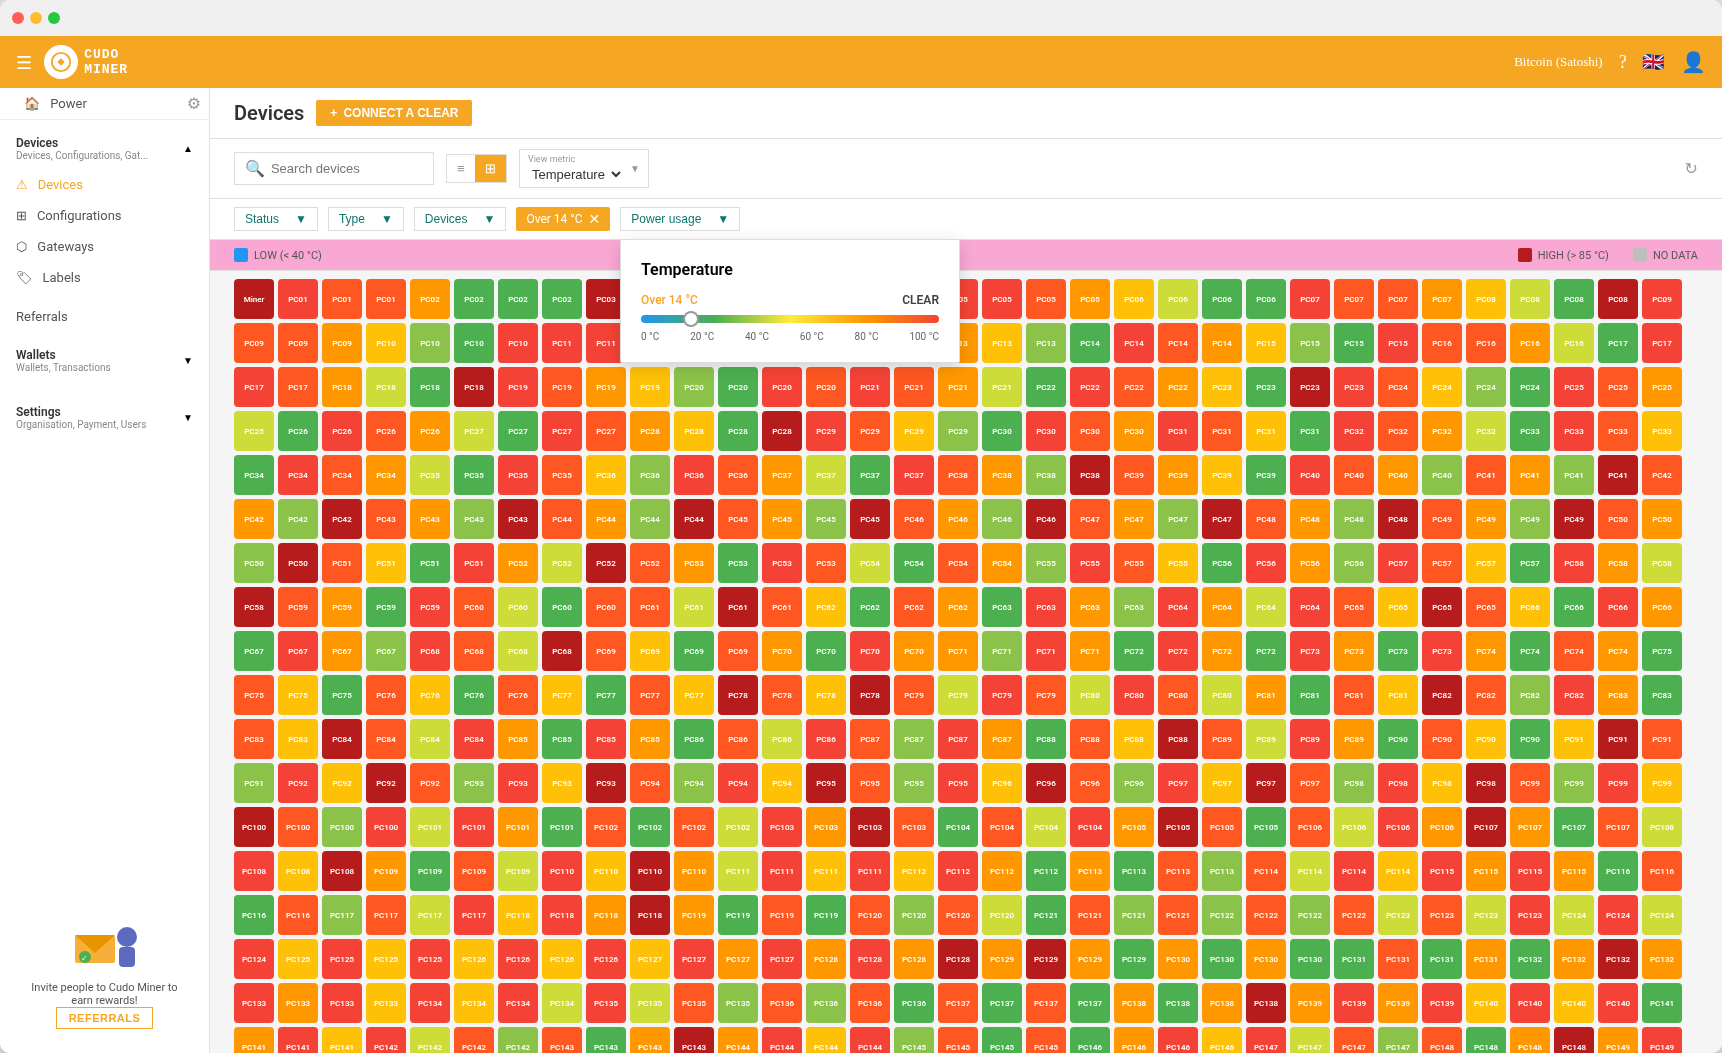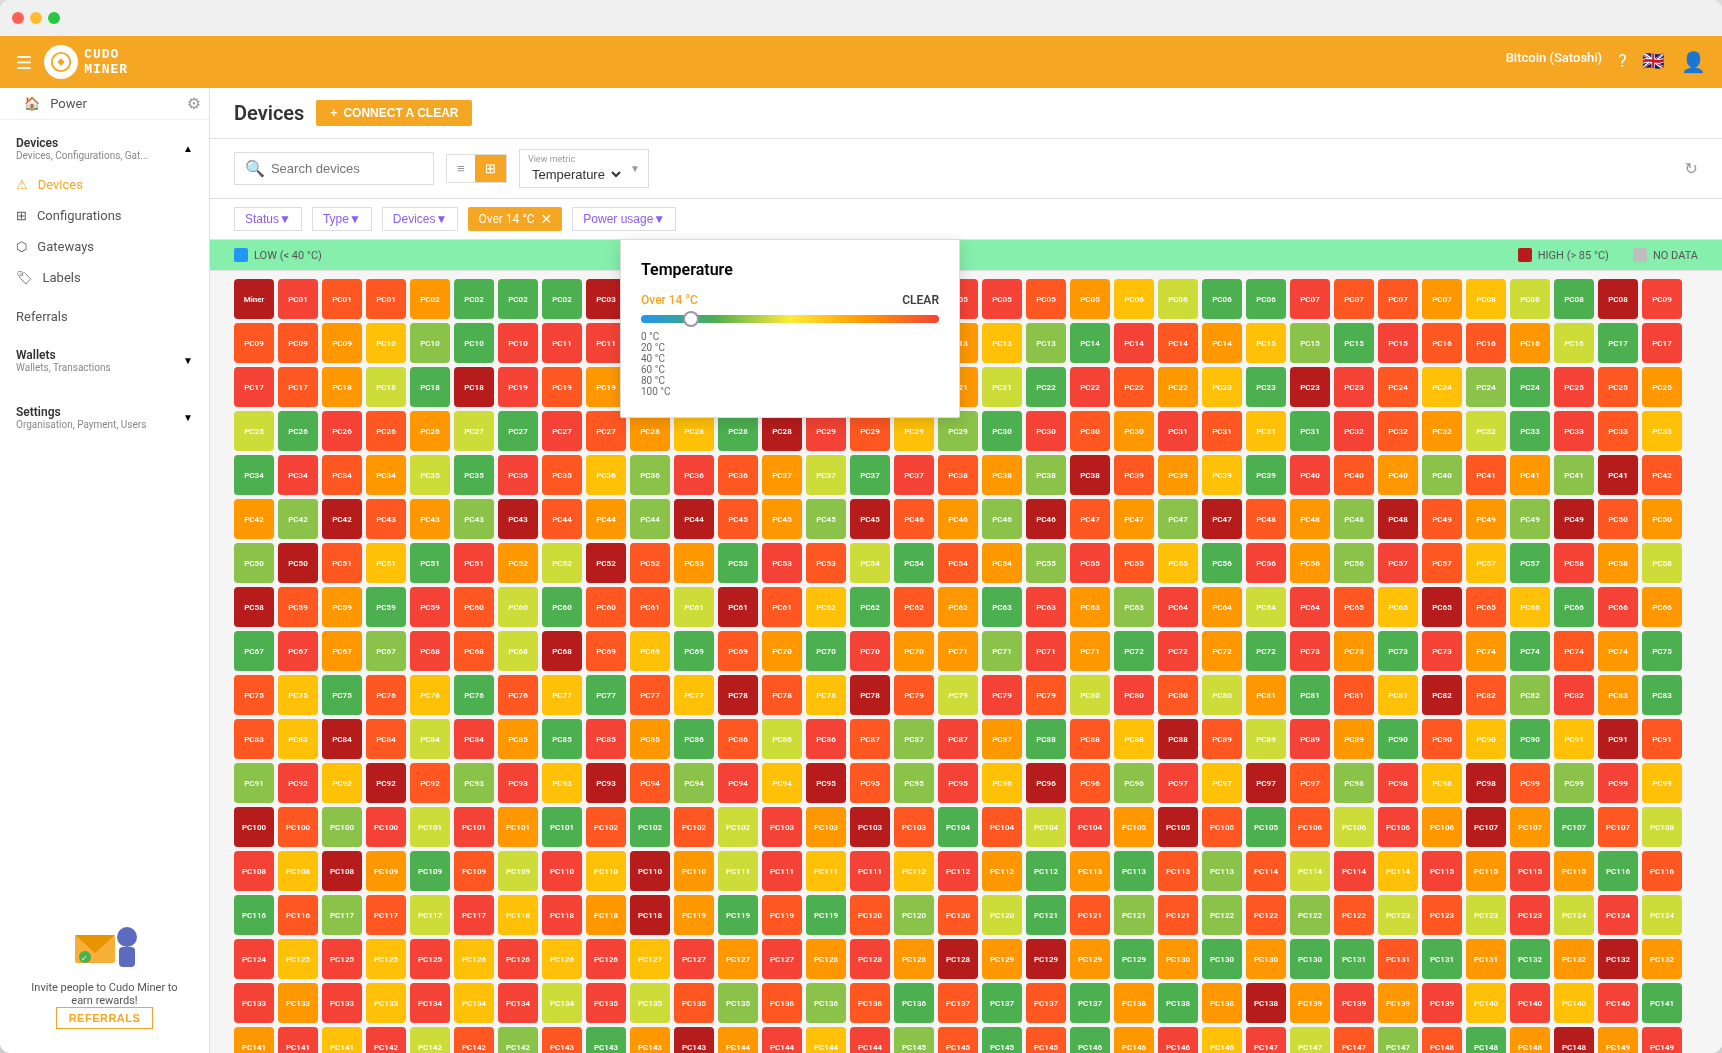--- a/index.html
+++ b/index.html
@@ -14,21 +14,21 @@
     .btn-min { background: #febc2e; }
     .btn-max { background: #28c840; }
 
     
     .navbar { background: #f5a623; height: 52px; display: flex; align-items: center; padding: 0 16px; justify-content: space-between; }
     .navbar-left { display: flex; align-items: center; gap: 12px; }
     .hamburger-icon { color: white; font-size: 18px; cursor: pointer; }
     .logo-area { display: flex; align-items: center; gap: 6px; color: white; font-weight: bold; font-size: 16px; }
     .logo-circle { width: 34px; height: 34px; background: white; border-radius: 50%; display: flex; align-items: center; justify-content: center; }
     .logo-circle svg { width: 22px; height: 22px; }
-    .navbar-right { display: flex; align-items: flex-start; gap: 16px; color: white; font-size: 13px; }
+    .navbar-right { display: flex; align-items: center; gap: 16px; color: white; font-size: 13px; font-family: Liberation Serif, serif; }
     .nav-currency { font-weight: 500; }
 
     
     .main-layout { display: flex; height: calc(1053px - 36px - 52px); }
 
     
     .sidebar { width: 210px; background: white; border-right: 1px solid #e0e0e0; display: flex; flex-direction: column; }
     .sidebar-section { padding: 8px 0; }
     .sidebar-item { display: flex; align-items: center; padding: 8px 16px; cursor: pointer; font-size: 13px; color: #555; gap: 10px; }
     .sidebar-item.active { color: #f5a623; }
@@ -55,36 +55,36 @@
     .view-btns { display: flex; border: 1px solid #ddd; }
     .view-btn { padding: 6px 10px; cursor: pointer; border: none; background: white; color: #999; }
     .view-btn.active { background: #f5a623; color: white; }
     .view-metric-box { border: 1px solid #ddd; display: flex; align-items: center; padding: 4px 8px; gap: 6px; min-width: 130px; }
     .view-metric-label { font-size: 9px; color: #999; }
     .view-metric-select { font-size: 13px; color: #333; border: none; outline: none; background: transparent; cursor: pointer; }
     .spacer { flex: 1; }
 
     
     .filters { padding: 8px 24px; background: white; display: flex; align-items: center; gap: 10px; border-bottom: 1px solid #e0e0e0; position: relative; }
-    .filter-btn { border: 1px solid #ddd; background: white; padding: 4px 10px; font-size: 12px; color: #8b5cf6; cursor: pointer; display: flex; align-items: center; gap: 0; }
+    .filter-btn { border: 1px solid #ddd; background: white; padding: 4px 10px; font-size: 12px; color: #0f766e; cursor: pointer; display: flex; align-items: center; gap: 16px; }
     .filter-active { background: #f5a623; color: white; border-color: #f5a623; display: flex; align-items: center; gap: 6px; padding: 4px 10px; font-size: 12px; border-radius: 2px; }
     .filter-active .close { cursor: pointer; font-size: 14px; }
 
     
     .temp-popup { position: absolute; top: 40px; left: 410px; background: white; border: 1px solid #ddd; box-shadow: 0 4px 16px rgba(0,0,0,0.15); padding: 20px; width: 340px; z-index: 100; border-radius: 2px; }
     .temp-popup-title { font-size: 16px; font-weight: 600; margin-bottom: 14px; }
     .temp-range-header { display: flex; justify-content: space-between; margin-bottom: 8px; font-size: 12px; }
     .temp-range-active { color: #f5a623; font-weight: 500; }
     .temp-clear { color: #404040; font-weight: 600; cursor: pointer; }
     .slider-track { position: relative; height: 8px; border-radius: 4px; background: linear-gradient(to right, #2196F3 0%, #4CAF50 25%, #FFEB3B 50%, #FF9800 75%, #F44336 100%); margin-bottom: 8px; }
     .slider-thumb { position: absolute; width: 16px; height: 16px; background: white; border: 2px solid #999; border-radius: 50%; top: -4px; left: 14%; cursor: pointer; }
-    .slider-labels { display: flex; justify-content: space-between; font-size: 10px; color: #666; flex-direction: column; }
-
-    
-    .legend { padding: 8px 24px; background: #86efac; display: flex; align-items: center; gap: 24px; border-bottom: 1px solid #e0e0e0; }
+    .slider-labels { display: flex; justify-content: space-between; font-size: 10px; color: #666; }
+
+    
+    .legend { padding: 8px 24px; background: #f9a8d4; display: flex; align-items: center; gap: 24px; border-bottom: 1px solid #e0e0e0; }
     .legend-item { display: flex; align-items: center; gap: 6px; font-size: 11px; color: #555; }
     .legend-dot { width: 14px; height: 14px; border-radius: 2px; }
 
     
     .device-grid-container { flex: 1; overflow: auto; padding: 8px 24px; background: #f5f5f5; }
     .device-grid { display: flex; flex-wrap: wrap; gap: 4px; }
     .device-tile { width: 40px; height: 40px; border-radius: 4px; display: flex; align-items: center; justify-content: center; font-size: 8px; color: white; font-weight: 600; cursor: pointer; flex-shrink: 0; }
 
     
     .c-green { background: #4CAF50; }

